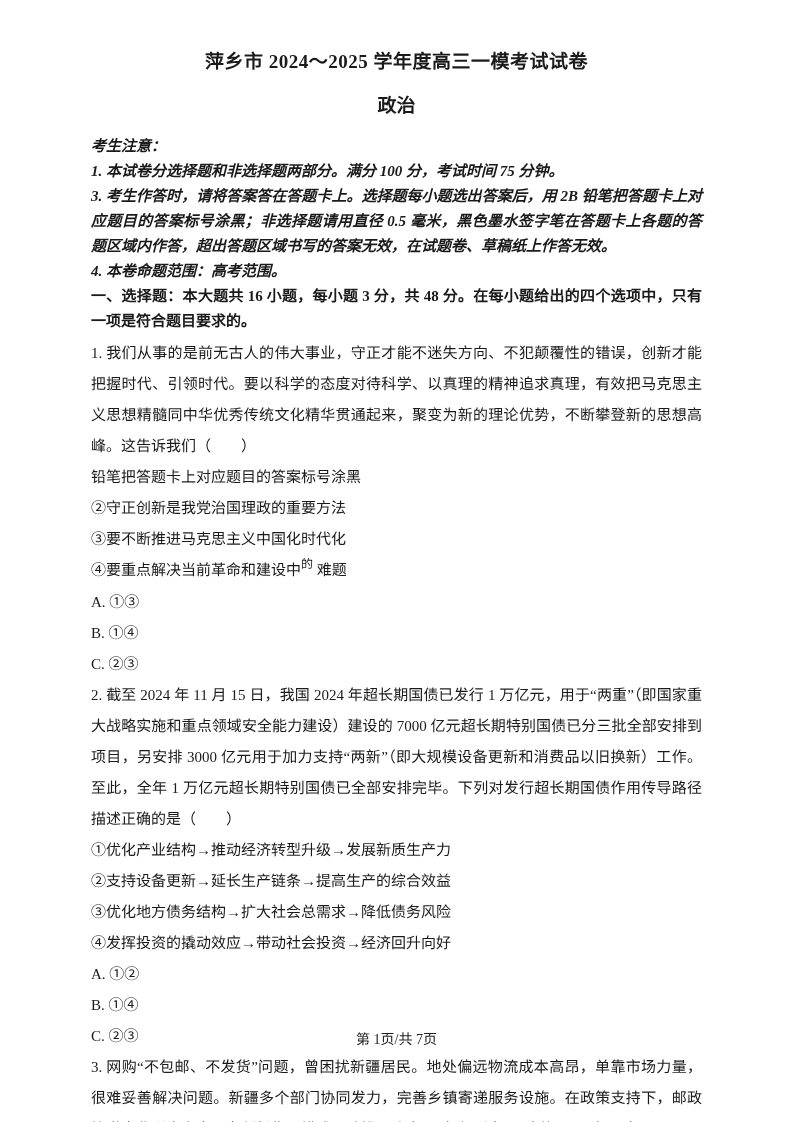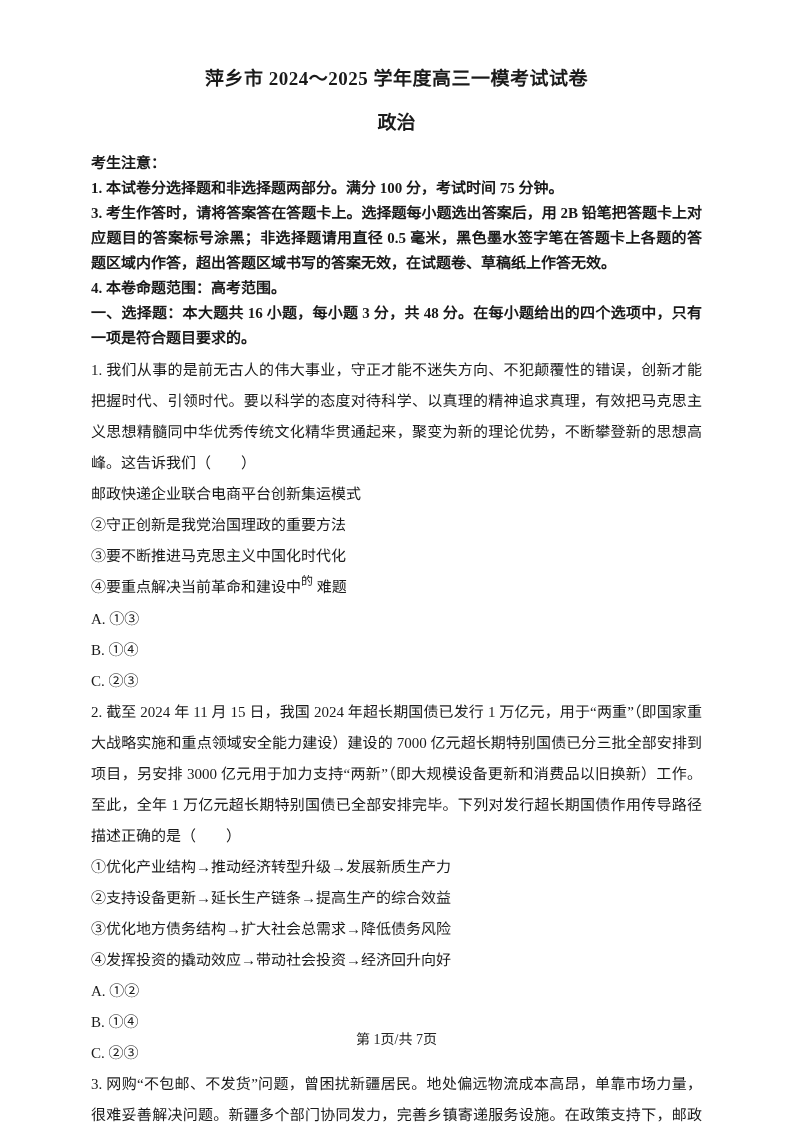--- a/index.html
+++ b/index.html
@@ -4,40 +4,40 @@
 <style>
   html, body { margin: 0; padding: 0; background: #ffffff; }
   .page {
     position: relative;
     width: 731px;
     height: 1122px;
     margin: 0 auto;
     background: #ffffff;
     color: #1a1a1a;
     box-sizing: border-box;
-    padding: 65px 60px 0 60px;
+    padding: 48px 60px 0 60px;
     font-family: "Liberation Serif", "DejaVu Serif", serif;
     overflow: hidden;
   }
   .title {
     margin: 0;
     font-size: 19px;
     line-height: 28px;
     font-weight: bold;
     text-align: center;
     letter-spacing: 0.5px;
   }
   .subject {
     margin: 16px 0 0 0;
     font-size: 19px;
     line-height: 28px;
     font-weight: bold;
     text-align: center;
   }
-  .notice { margin-top: 14px; }
+  .notice { margin-top: 14px; font-style: italic; }
   .notice p, .section-heading {
     margin: 0;
     font-size: 15px;
     line-height: 25px;
     font-weight: bold;
   }
   .just { text-align: justify; }
   .section-heading { margin-bottom: 4px; }
   .qblock p {
     margin: 0;
@@ -80,21 +80,21 @@
     <p>考生注意：</p>
     <p class="just">1. 本试卷分选择题和非选择题两部分。满分 100 分，考试时间 75 分钟。</p>
     <p class="just">3. 考生作答时，请将答案答在答题卡上。选择题每小题选出答案后，用 2B 铅笔把答题卡上对应题目的答案标号涂黑；非选择题请用直径 0.5 毫米，黑色墨水签字笔在答题卡上各题的答题区域内作答，超出答题区域书写的答案无效，在试题卷、草稿纸上作答无效。</p>
     <p class="just">4. 本卷命题范围：高考范围。</p>
   </div>
 
   <p class="section-heading just">一、选择题：本大题共 16 小题，每小题 3 分，共 48 分。在每小题给出的四个选项中，只有一项是符合题目要求的。</p>
 
   <div class="qblock">
     <p class="stem">1. 我们从事的是前无古人的伟大事业，守正才能不迷失方向、不犯颠覆性的错误，创新才能把握时代、引领时代。要以科学的态度对待科学、以真理的精神追求真理，有效把马克思主义思想精髓同中华优秀传统文化精华贯通起来，聚变为新的理论优势，不断攀登新的思想高峰。这告诉我们（　　）</p>
-    <p>邮政快递企业联合电商平台创新集运模式</p>
+    <p>铅笔把答题卡上对应题目的答案标号涂黑</p>
     <p>②守正创新是我党治国理政的重要方法</p>
     <p>③要不断推进马克思主义中国化时代化</p>
     <p><span>④要重点解决当前革命和建设中</span><span class="sup">的</span><span> 难题</span></p>
     <div class="choices">
       <span class="choice">A. ①③</span>
       <span class="choice">B. ①④</span>
       <span class="choice">C. ②③</span>
     </div>
   </div>
 

